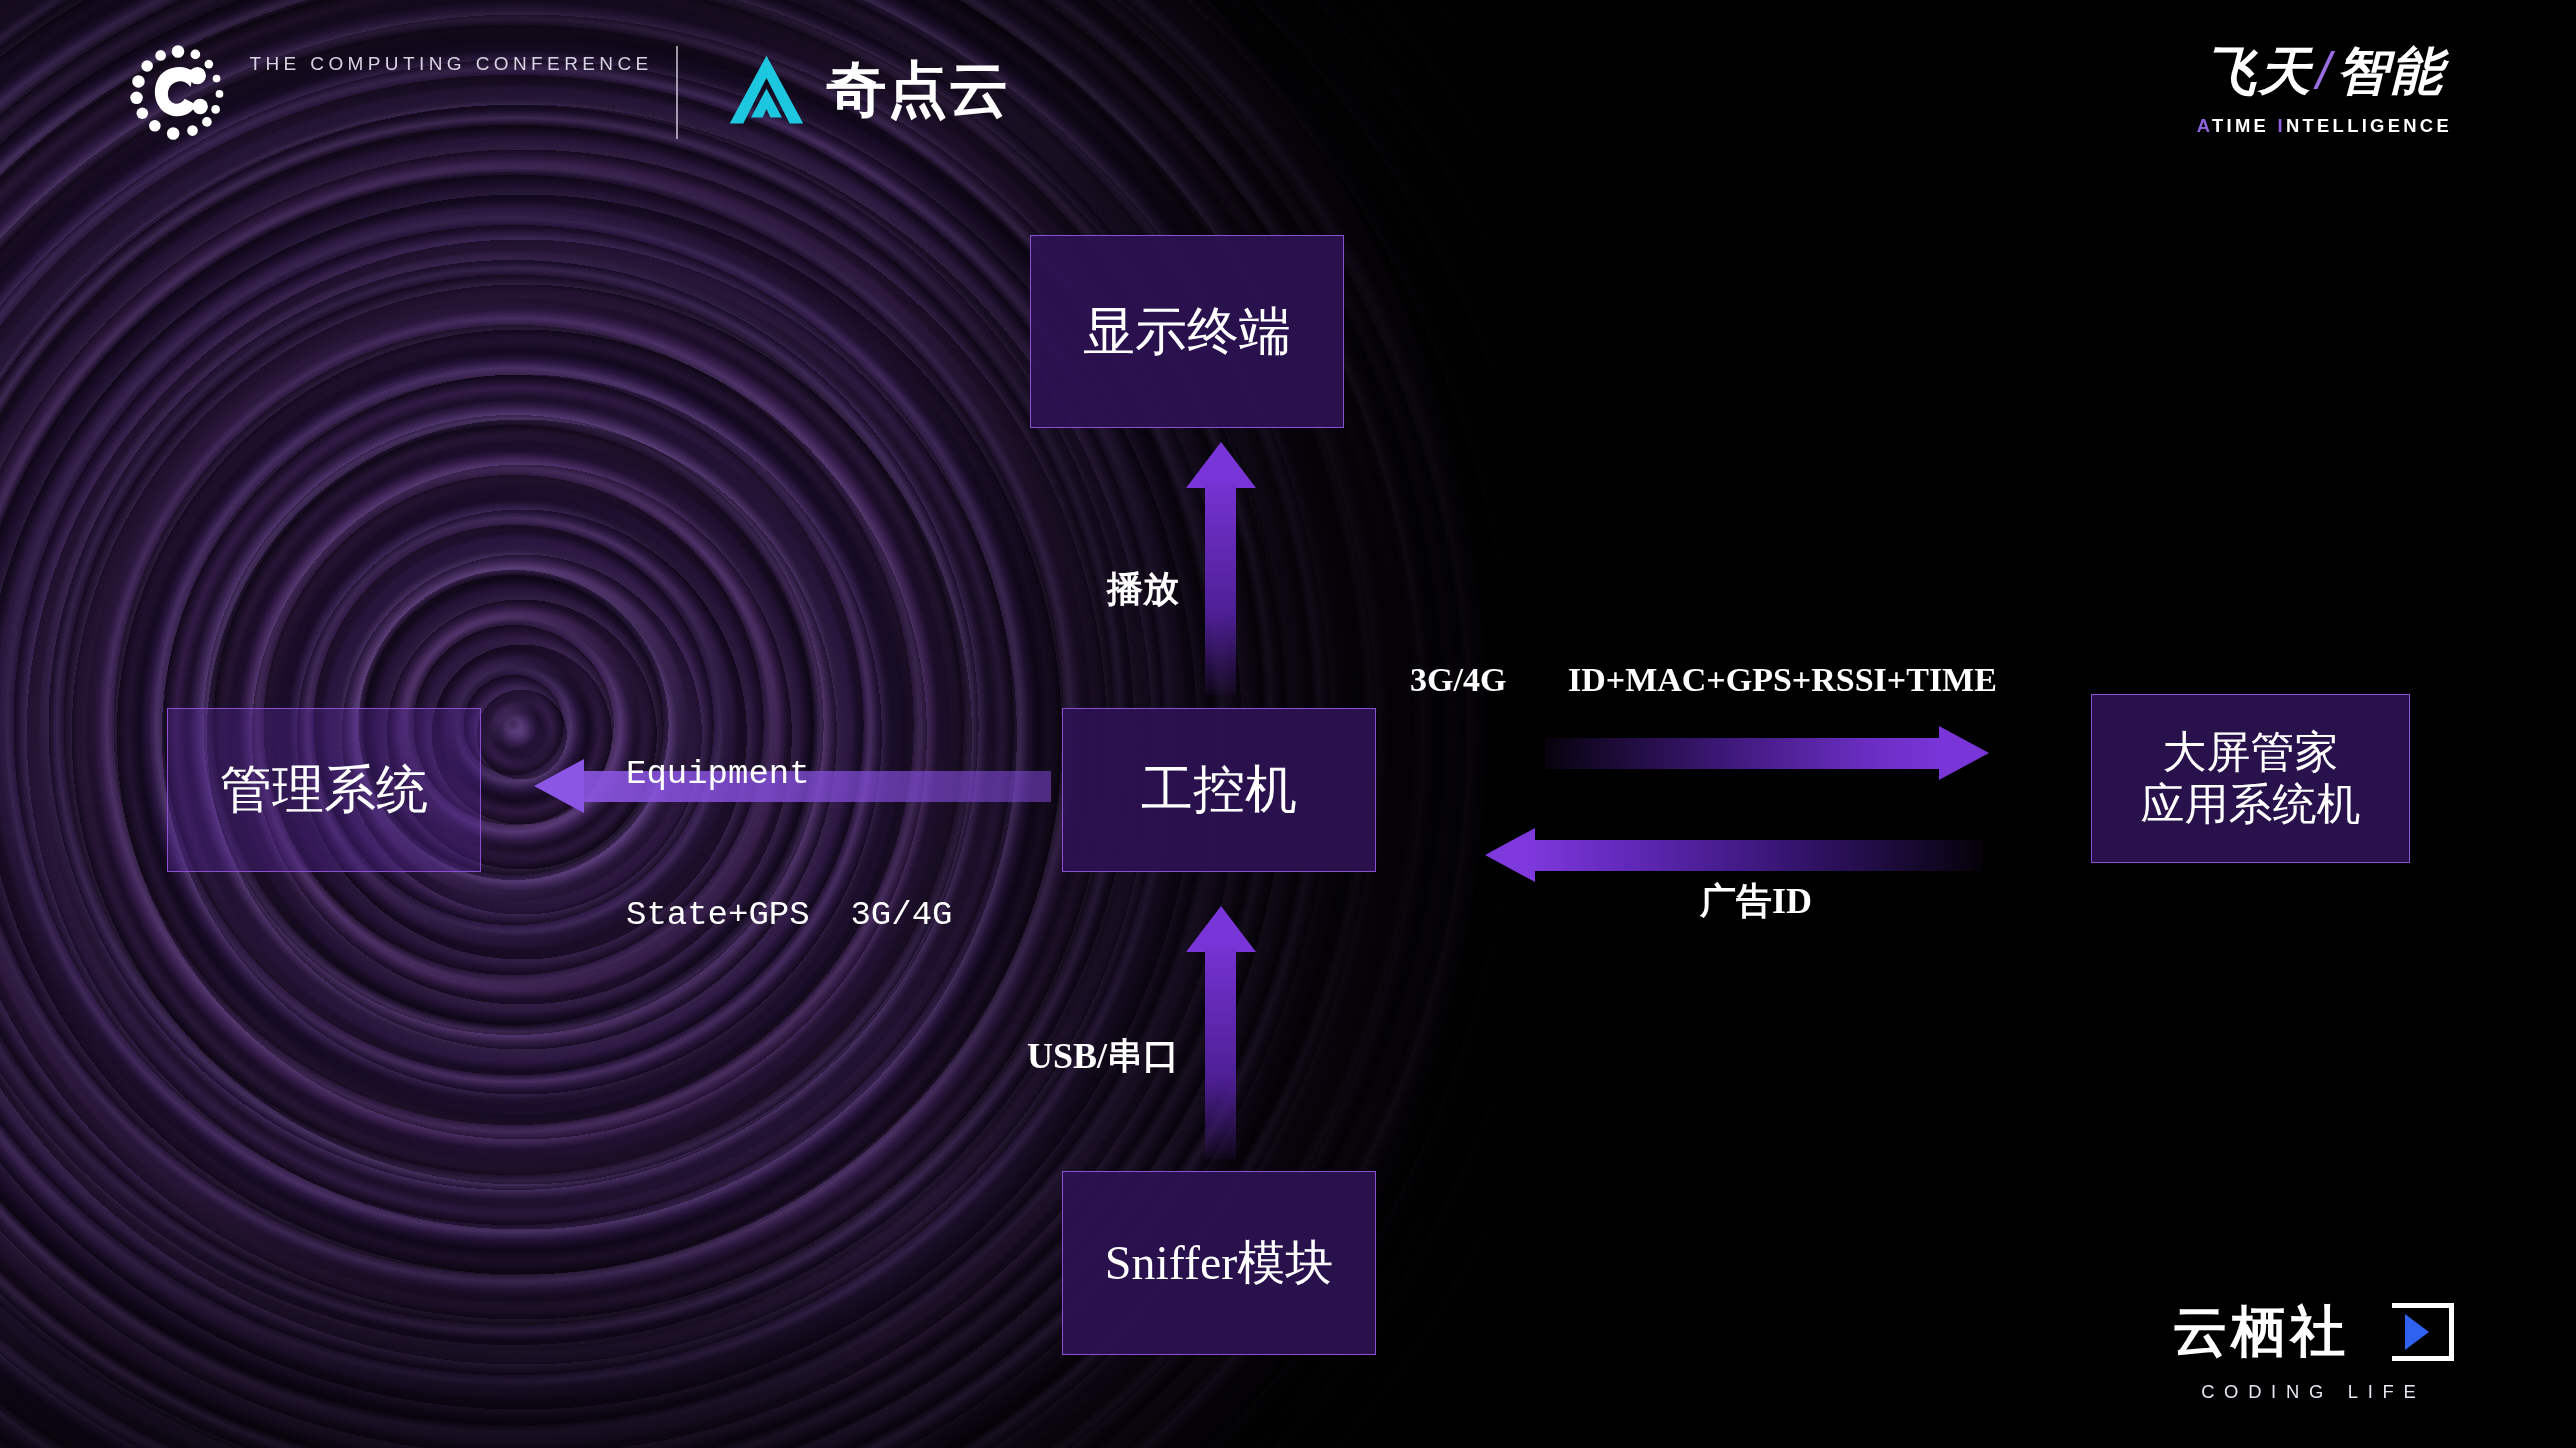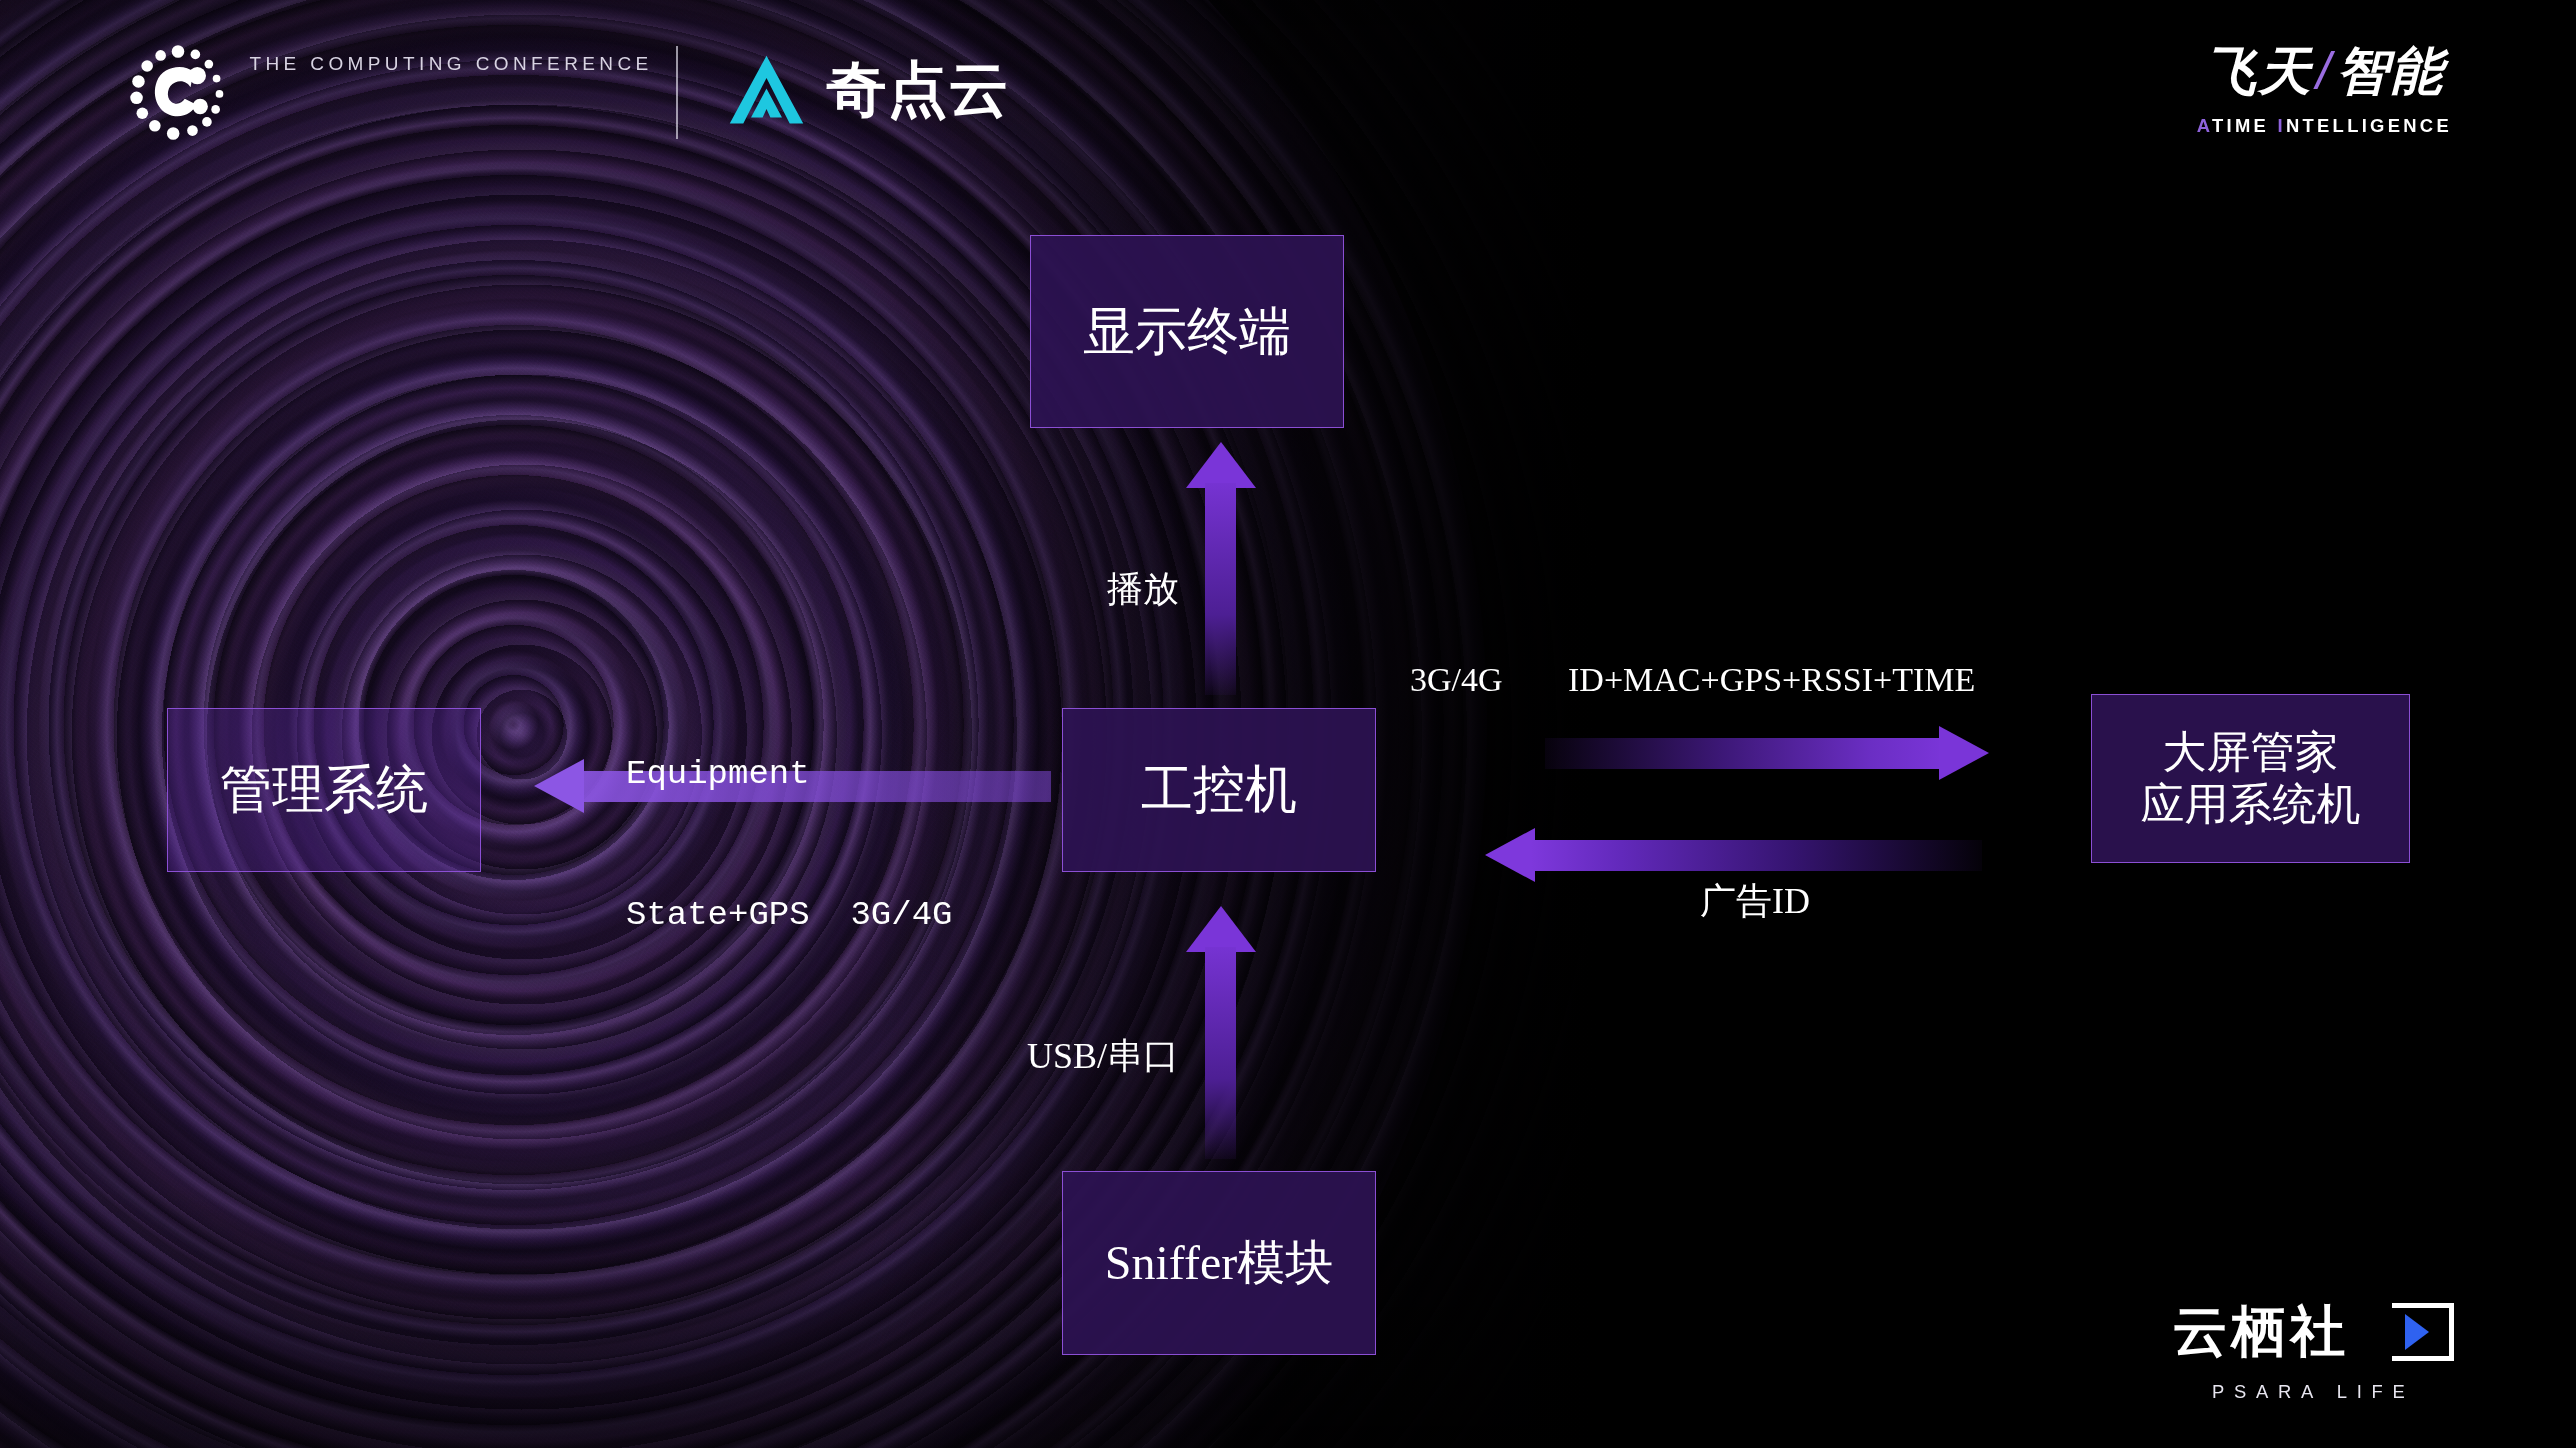--- a/index.html
+++ b/index.html
@@ -277,21 +277,21 @@
   #arrow-from-bigscreen .head { border-right: 50px solid #7e38dc; }
 
   
   .elabel {
     position: absolute;
     color: #ffffff;
     font-family: "Liberation Mono", "DejaVu Sans Mono", monospace;
     white-space: pre;
     line-height: 1.38;
   }
-  .elabel.serif { font-family: "Liberation Serif", "DejaVu Serif", serif; }
+  .elabel.serif { font-family: "Liberation Serif", "DejaVu Serif", serif; font-weight: bold; }
 
   #label-playback   { left: 1107px; top: 565px;  font-size: 36px; }
   #label-usb        { left: 1027px; top: 1032px; font-size: 36px; }
   #label-equipment  { left: 626px;  top: 657px;  font-size: 34px; }
   #label-3g4g-left  { left: 1410px; top: 657px;  font-size: 34px; }
   #label-idmac      { left: 1568px; top: 657px;  font-size: 34px; }
   #label-adid       { left: 1700px; top: 877px;  font-size: 36px; }
 </style>
 </head>
 <body>
@@ -416,17 +416,17 @@
   <div class="elabel serif" id="label-adid">广告ID</div>
 
   <div class="yunqi">
     <div class="yunqi-cn">
       <span>云栖社</span>
       <span class="yunqi-qu">
         <span class="bx"></span>
         <span class="arr"></span>
       </span>
     </div>
-    <div class="yunqi-en">PSARA LIFE</div>
+    <div class="yunqi-en">CODING LIFE</div>
   </div>
 
 </div>
 
 
 </body></html>

